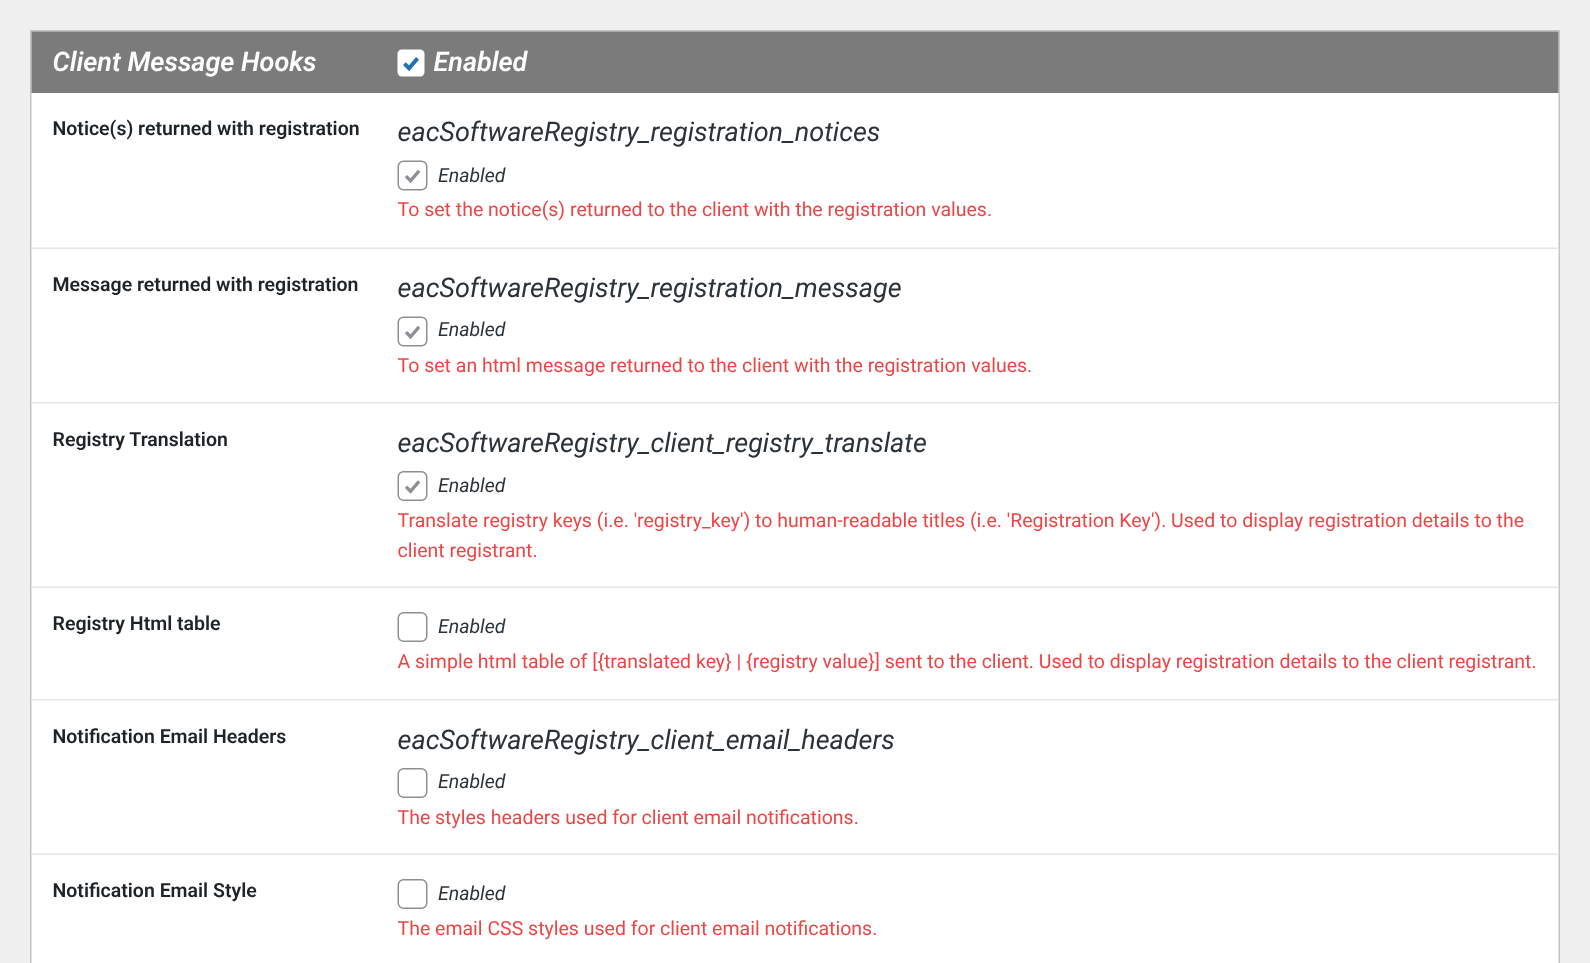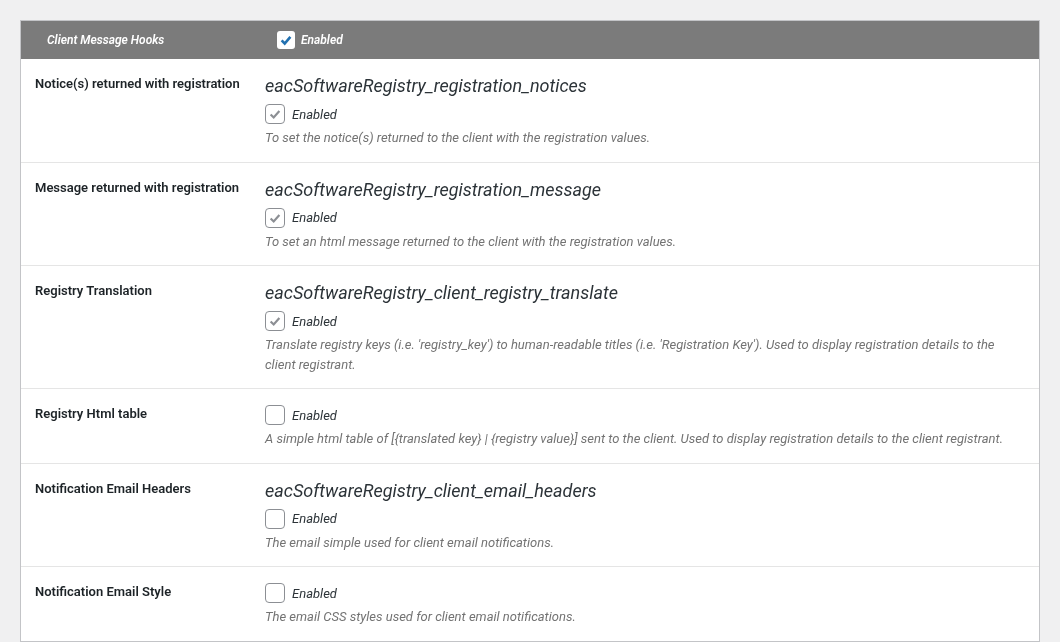--- a/index.html
+++ b/index.html
@@ -14,24 +14,24 @@
     background: #fff;
     border: 1px solid #c3c4c7;
     max-width: 1020px;
     margin: 0 auto;
   }
   .section-header {
     background: #7b7b7b;
     color: #fff;
     display: flex;
     align-items: center;
-    padding: 10px 26px;
+    padding: 10px 14px;
     font-weight: 600;
     font-style: italic;
-    font-size: 12px;
+    font-size: 18px;
   }
   .section-header .left-col {
     width: 230px;
   }
   .section-header .header-enabled {
     display: flex;
     align-items: center;
     gap: 6px;
   }
   .header-checkbox {
@@ -99,22 +99,21 @@
     stroke-width: 2.5;
     fill: none;
     display: none;
   }
   .chk.checked svg { display: block; }
   .enable-text {
     font-style: italic;
     font-size: 13px;
   }
   .desc {
-    font-style: italic;
-    color: #737373;
+    color: #ef4444;
     font-size: 13px;
     line-height: 1.5;
     margin-top: 2px;
   }
 </style>
 </head>
 <body>
 
 <div class="panel">
 
@@ -187,21 +186,21 @@
         </div>
       </div>
       <div class="row">
         <div class="label-col">Notification Email Headers</div>
         <div class="content-col">
           <div class="hook-key">eacSoftwareRegistry_client_email_headers</div>
           <div class="enable-line">
             <span class="chk"></span>
             <span class="enable-text">Enabled</span>
           </div>
-          <div class="desc">The email simple used for client email notifications.</div>
+          <div class="desc">The styles headers used for client email notifications.</div>
         </div>
       </div>
       <div class="row">
         <div class="label-col">Notification Email Style</div>
         <div class="content-col">
           <div class="enable-line">
             <span class="chk"></span>
             <span class="enable-text">Enabled</span>
           </div>
           <div class="desc">The email CSS styles used for client email notifications.</div>

